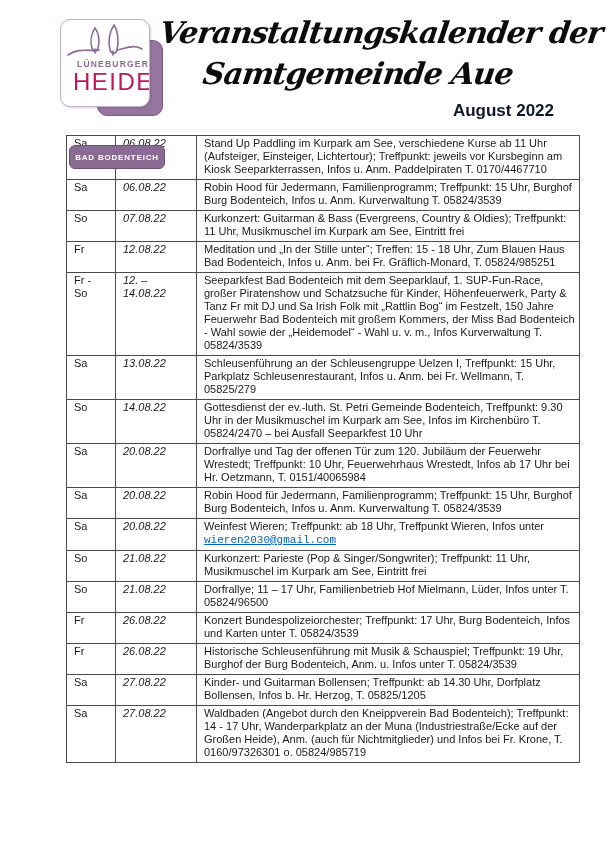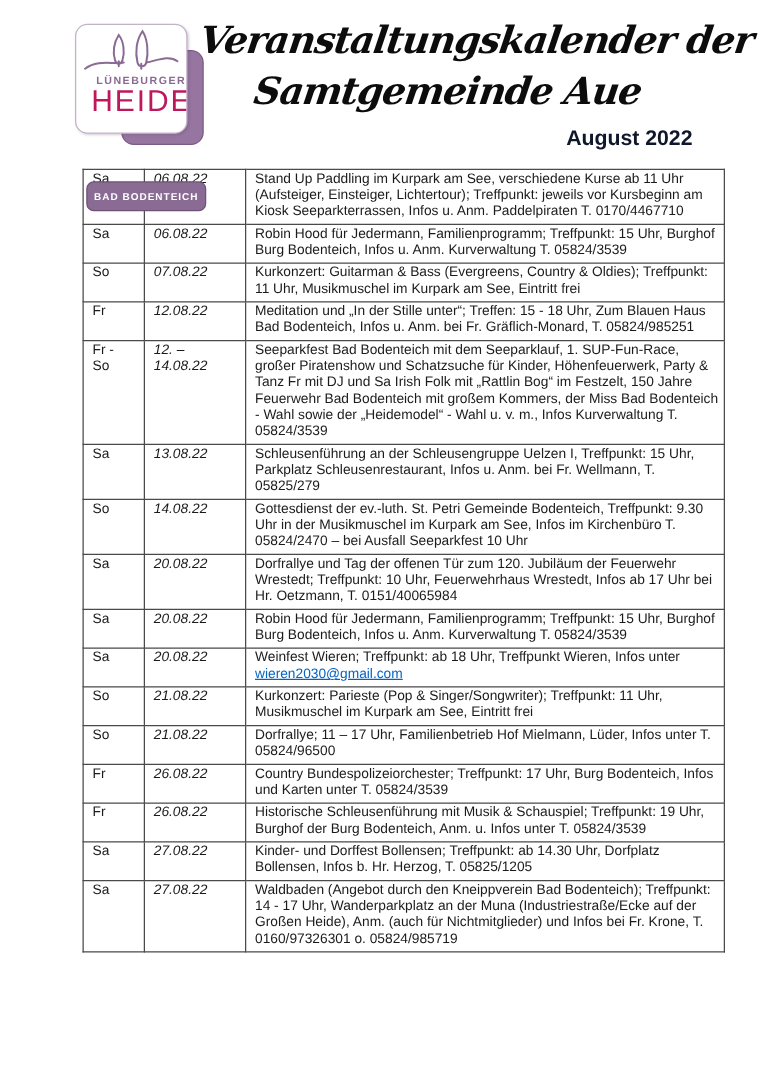--- a/index.html
+++ b/index.html
@@ -57,21 +57,21 @@
   table.events td{
     border:1px solid #4a4a4a;
     vertical-align:top;
     font-size:11px;line-height:13px;
     padding:1px 4px 3px 7px;
   }
   td.c-day{width:37px;padding-left:9px;}
   td.c-date{width:69px;padding-left:7px;font-style:italic;}
   td.c-desc{width:371px;padding-right:12px;padding-left:8px;}
   td.c-desc strong{font-weight:400;}
-  a.email{color:#0563c1;text-decoration:underline;cursor:pointer;}
+  a.email{color:#0563c1;text-decoration:underline;cursor:pointer;font-family:Liberation Mono, monospace;}
 </style>
 </head>
 <body>
 
 <div class="doc">
 
   <div class="header">
 
     <div class="logo-wrap">
       <div class="logo-back"></div>
@@ -158,31 +158,31 @@
           <td class="c-desc"><strong>Kurkonzert: Parieste (Pop &amp; Singer/Songwriter);</strong> Treffpunkt: 11 Uhr, Musikmuschel im Kurpark am See, Eintritt frei</td>
         </tr>
         <tr>
           <td class="c-day">So</td>
           <td class="c-date">21.08.22</td>
           <td class="c-desc"><strong>Dorfrallye;</strong> 11 – 17 Uhr, Familienbetrieb Hof Mielmann, Lüder, Infos unter T. 05824/96500</td>
         </tr>
         <tr>
           <td class="c-day">Fr</td>
           <td class="c-date">26.08.22</td>
-          <td class="c-desc"><strong>Country Bundespolizeiorchester</strong>; Treffpunkt: 17 Uhr, Burg Bodenteich, Infos und Karten unter T. 05824/3539</td>
+          <td class="c-desc"><strong>Konzert Bundespolizeiorchester</strong>; Treffpunkt: 17 Uhr, Burg Bodenteich, Infos und Karten unter T. 05824/3539</td>
         </tr>
         <tr>
           <td class="c-day">Fr</td>
           <td class="c-date">26.08.22</td>
           <td class="c-desc"><strong>Historische Schleusenführung</strong> mit Musik &amp; Schauspiel; Treffpunkt: 19 Uhr, Burghof der Burg Bodenteich, Anm. u. Infos unter T. 05824/3539</td>
         </tr>
         <tr>
           <td class="c-day">Sa</td>
           <td class="c-date">27.08.22</td>
-          <td class="c-desc"><strong>Kinder- und Dorffest Bollensen;</strong> Treffpunkt: ab 14.30 Uhr, Dorfplatz Bollensen, Infos b. Hr. Herzog, T. 05825/1205</td>
+          <td class="c-desc"><strong>Kinder- und Guitarman Bollensen;</strong> Treffpunkt: ab 14.30 Uhr, Dorfplatz Bollensen, Infos b. Hr. Herzog, T. 05825/1205</td>
         </tr>
         <tr>
           <td class="c-day">Sa</td>
           <td class="c-date">27.08.22</td>
           <td class="c-desc"><strong>Waldbaden (Angebot durch den Kneippverein Bad Bodenteich);</strong> Treffpunkt: 14 - 17 Uhr, Wanderparkplatz an der Muna (Industriestraße/Ecke auf der Großen Heide), Anm. (auch für Nichtmitglieder) und Infos bei Fr. Krone, T. 0160/97326301 o. 05824/985719</td>
         </tr>
       </tbody>
   </table>
 
 </div>

